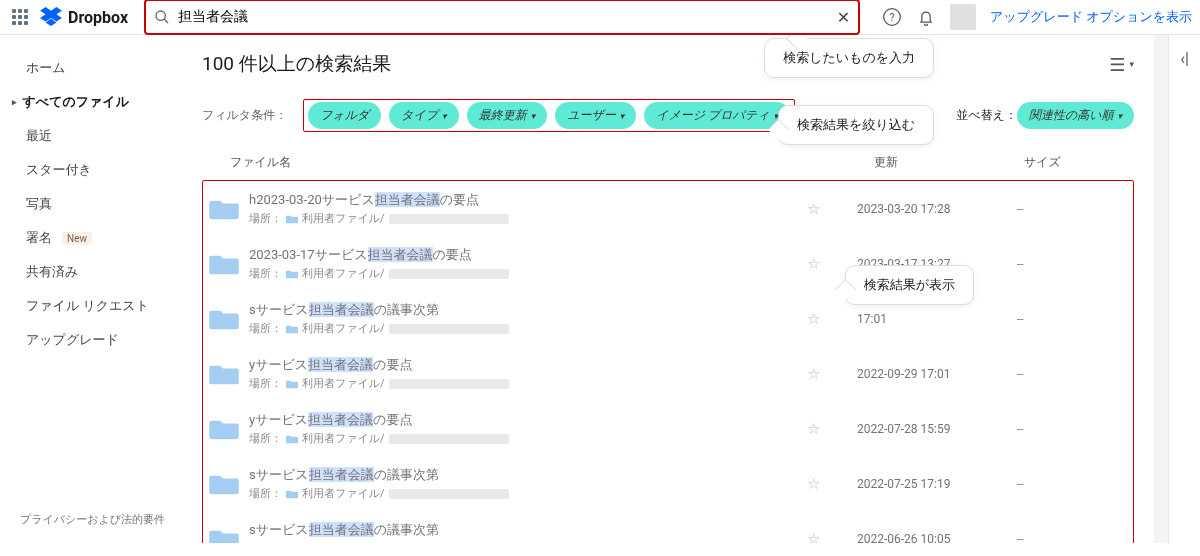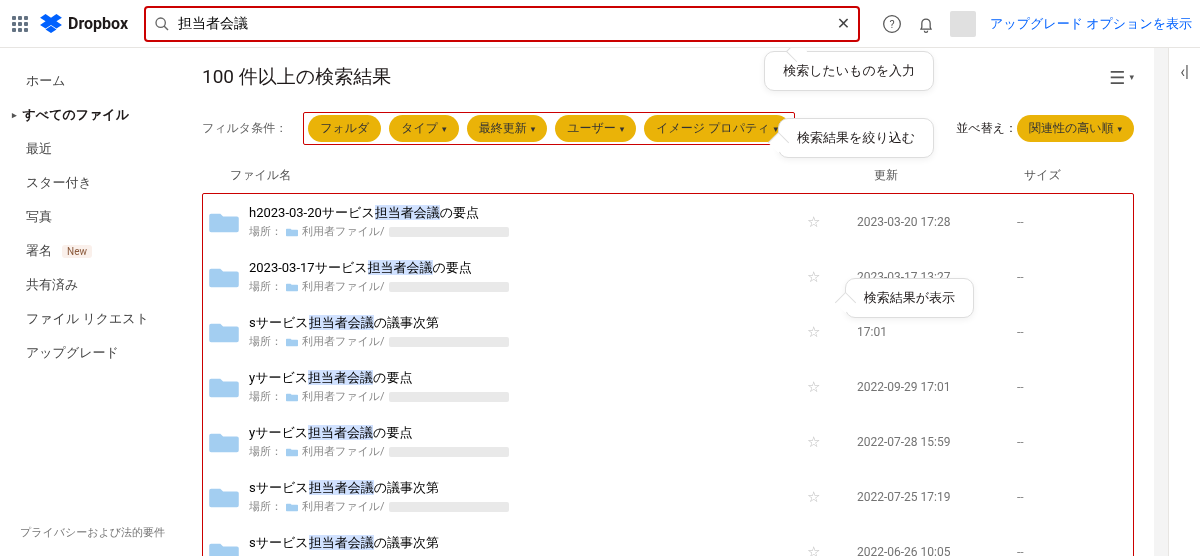--- a/index.html
+++ b/index.html
@@ -1,17 +1,17 @@
 <!DOCTYPE html>
 <html><head>
   <meta charset="utf-8">
   <style>
     * { margin: 0; padding: 0; box-sizing: border-box; }
     body { font-family: -apple-system, "Segoe UI", Roboto, "Hiragino Kaku Gothic ProN", "Hiragino Sans", Meiryo, sans-serif; font-size: 13px; color: #1e1919; background: #fff; width: 1200px; height: 556px; overflow: hidden; position: relative; }
-    .header { display: flex; align-items: center; height: 48px; border-bottom: 1px solid #e7e5e2; padding: 0 8px; gap: 8px; }
+    .header { display: flex; align-items: center; height: 35px; border-bottom: 1px solid #e7e5e2; padding: 0 8px; gap: 8px; }
     .apps-icon { display: grid; grid-template-columns: repeat(3,4px); grid-template-rows: repeat(3,4px); gap: 2px; padding: 4px; }
     .apps-icon span { background: #637282; border-radius: 1px; }
     .logo-wrap { display: flex; align-items: center; gap: 6px; margin-right: 8px; }
     .logo-text { font-size: 16px; font-weight: 700; }
     .search-wrap { flex: 1; display: flex; align-items: center; border: 2px solid #cb0000; border-radius: 4px; height: 36px; padding: 0 8px; gap: 8px; max-width: 760px; }
     .search-wrap input { flex: 1; border: none; outline: none; font-size: 14px; }
     .search-wrap .clear { cursor: pointer; font-size: 16px; color: #444; }
     .hdr-right { display: flex; align-items: center; gap: 14px; margin-left: 14px; }
     .avatar { width: 26px; height: 26px; background: #e0e0e0; border-radius: 2px; }
     .link-blue { color: #0061fe; font-size: 13px; }
@@ -22,33 +22,33 @@
     .side-item.bold { font-weight: 700; }
     .caret { font-size: 9px; color: #555; }
     .badge-new { background: #faf0eb; color: #8c5b3d; font-size: 10px; padding: 1px 5px; border-radius: 3px; margin-left: 4px; }
     .side-bottom { font-size: 11px; color: #777; padding: 0 20px; }
     .main { flex: 1; padding: 16px 20px 0 10px; position: relative; overflow: hidden; }
     .results-head { display: flex; align-items: center; justify-content: space-between; }
     .results-h1 { font-size: 19px; font-weight: 400; }
     .view-toggle { display:flex; align-items:center; gap:4px; font-size:18px; color:#555; }
     .filter-row { display: flex; align-items: center; gap: 10px; margin-top: 22px; font-size: 12px; }
     .filter-label { color: #666; margin-right: 6px; }
-    .chip { background: #eab308; border-radius: 14px; padding: 5px 12px; font-size: 12px; color: #333; display: flex; align-items: center; gap: 4px; cursor: pointer; }
+    .chip { background: #5eead4; border-radius: 14px; padding: 5px 12px; font-size: 12px; color: #333; display: flex; align-items: center; gap: 4px; cursor: pointer; font-style: italic; }
     .sort-wrap { margin-left: auto; display: flex; align-items: center; font-size: 12px; }
     .chips-box { border: 1px solid #cb0000; padding: 2px 4px; border-radius: 2px; display: flex; gap: 8px; }
     .table-head { display: flex; margin-top: 16px; padding: 6px 0; font-size: 12px; color: #555; border-bottom: 1px solid transparent; }
     .col-name { flex: 1; padding-left: 28px; }
     .col-date { width: 150px; }
     .col-size { width: 110px; }
     .col-star { width: 40px; }
     .rows-box { border: 1px solid #cb0000; border-radius: 2px; margin-top: 2px; height: 370px; overflow: hidden; }
     .row { display: flex; align-items: center; padding: 10px 6px; gap: 10px; }
     .folder-icon { width: 30px; height: 24px; }
     .row-main { flex: 1; }
-    .row-name { font-size: 13px; color: #000000; }
+    .row-name { font-size: 13px; color: #737373; }
     .row-name .hl { background: #d0e1ff; }
     .row-loc { font-size: 11px; color: #888; margin-top: 2px; display:flex; align-items:center; gap:4px; }
     .loc-blur { background: #e9e9e9; width: 120px; height: 10px; border-radius: 2px; display: inline-block; }
     .star-cell { color: #bbb; cursor: pointer; font-size: 15px; }
     .date-cell { font-size: 12px; color: #737373; }
     .size-cell { font-size: 12px; color: #888; }
     .callout { position: absolute; background: #fff; border: 1px solid #ddd; border-radius: 10px; padding: 10px 18px; font-size: 13px; box-shadow: 0 2px 6px rgba(0,0,0,0.06); }
     .callout::before { content:""; position:absolute; width:14px; height:14px; background:#fff; border-left:1px solid #ddd; border-bottom:1px solid #ddd; transform:rotate(45deg); }
     .callout.top-right { top: 3px; right: 220px; }
     .callout.top-right::before { top:-8px; left:24px; }

